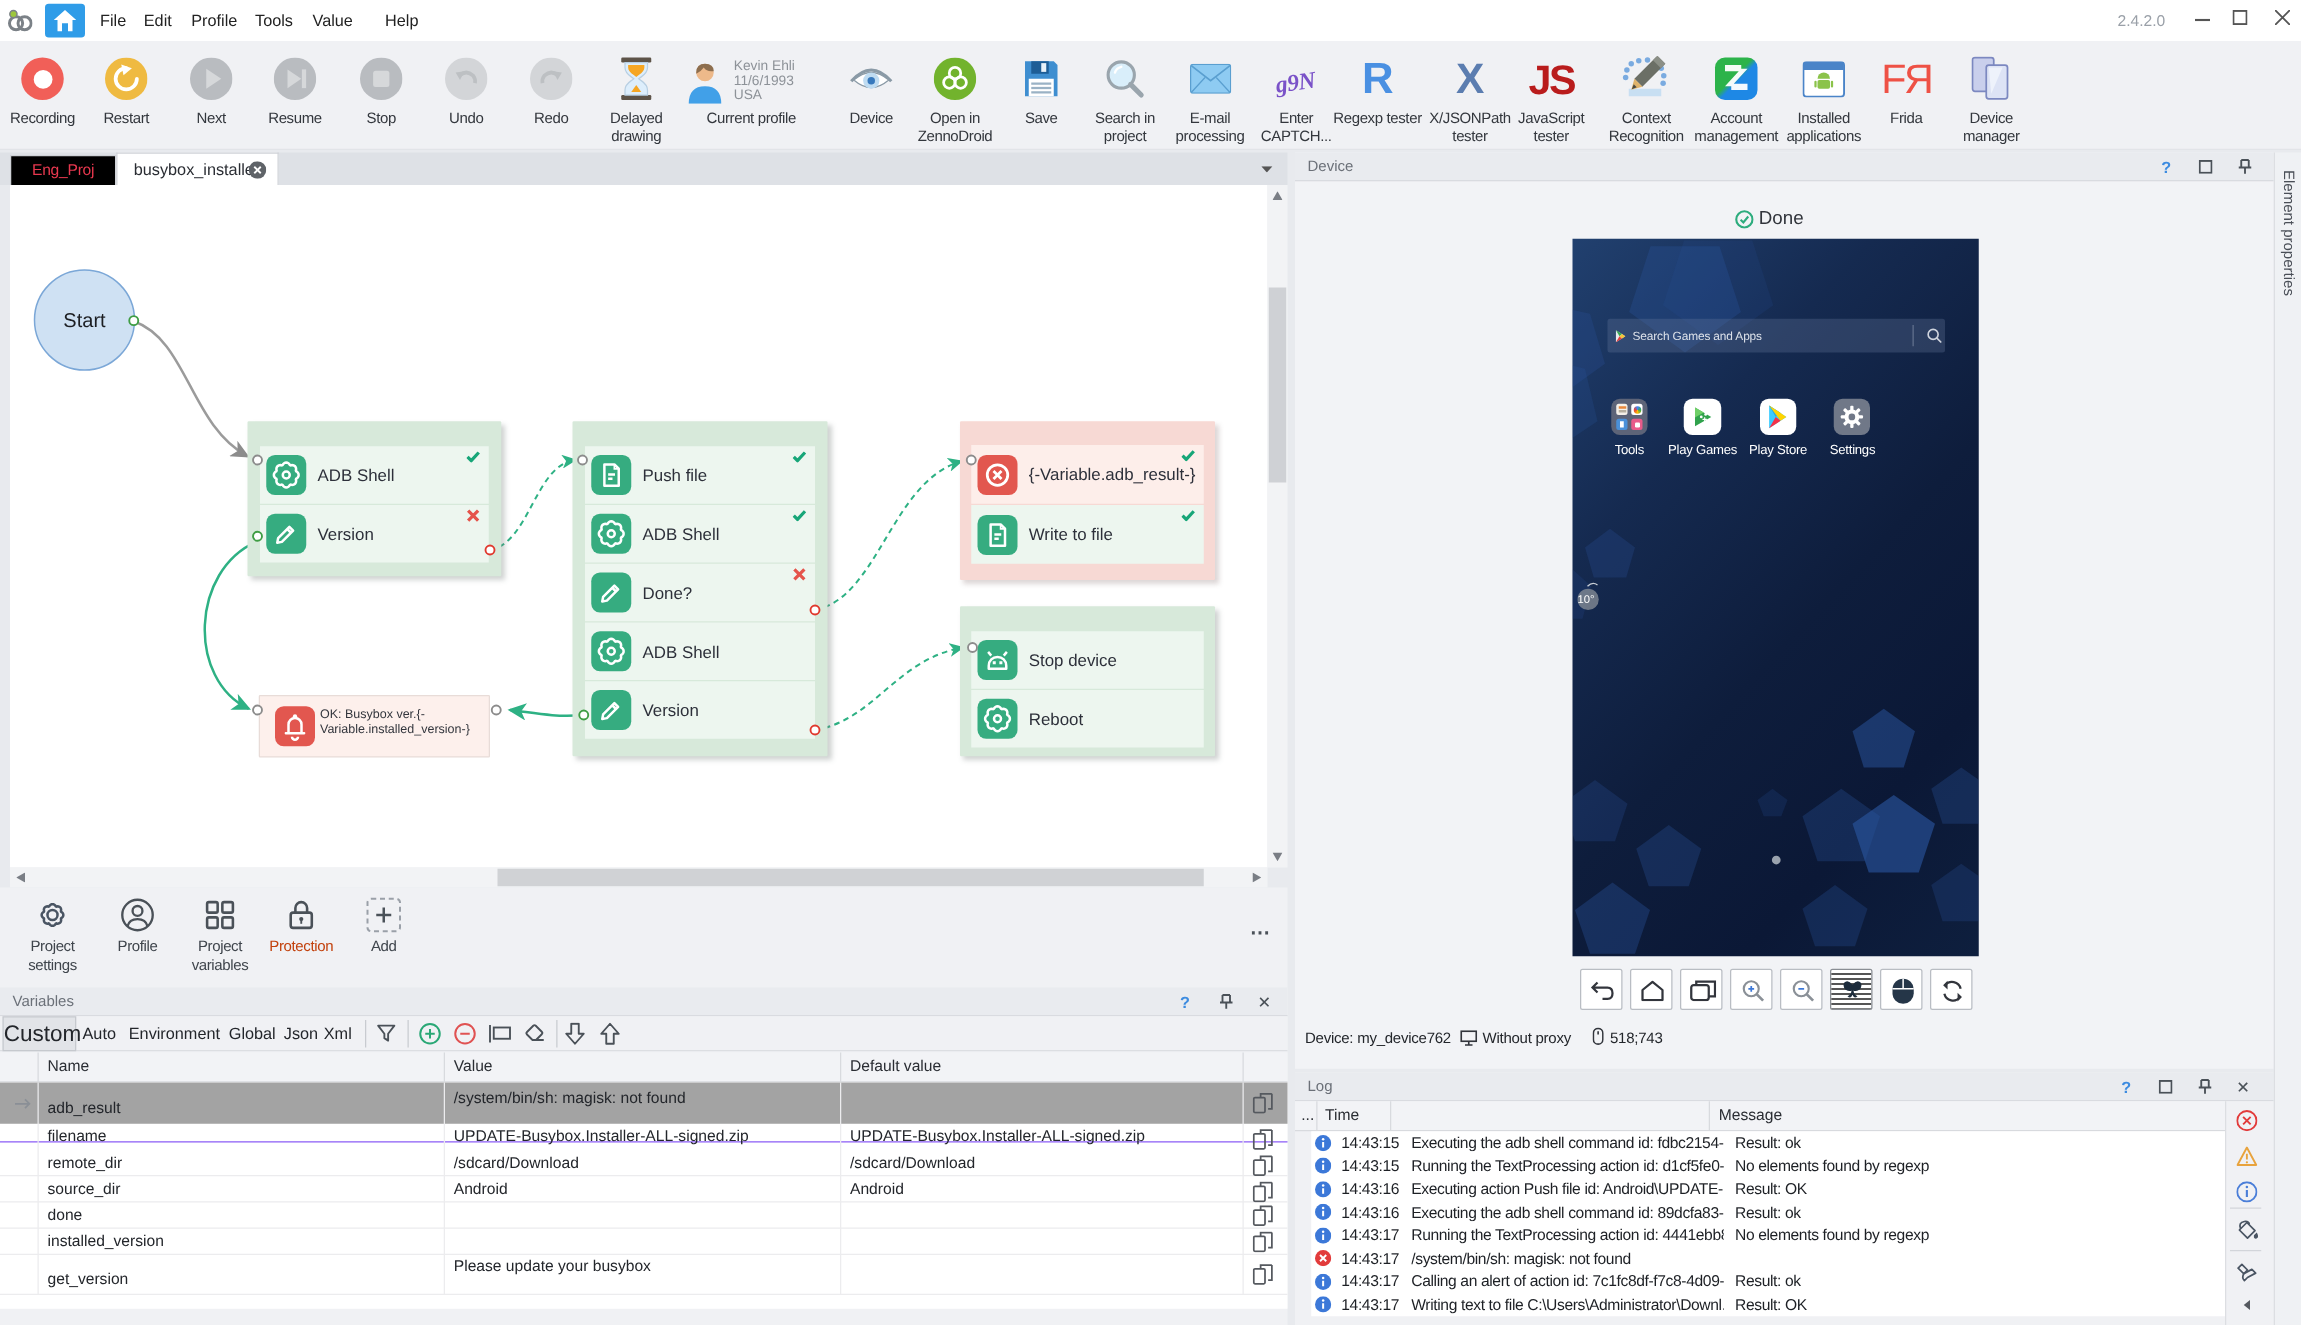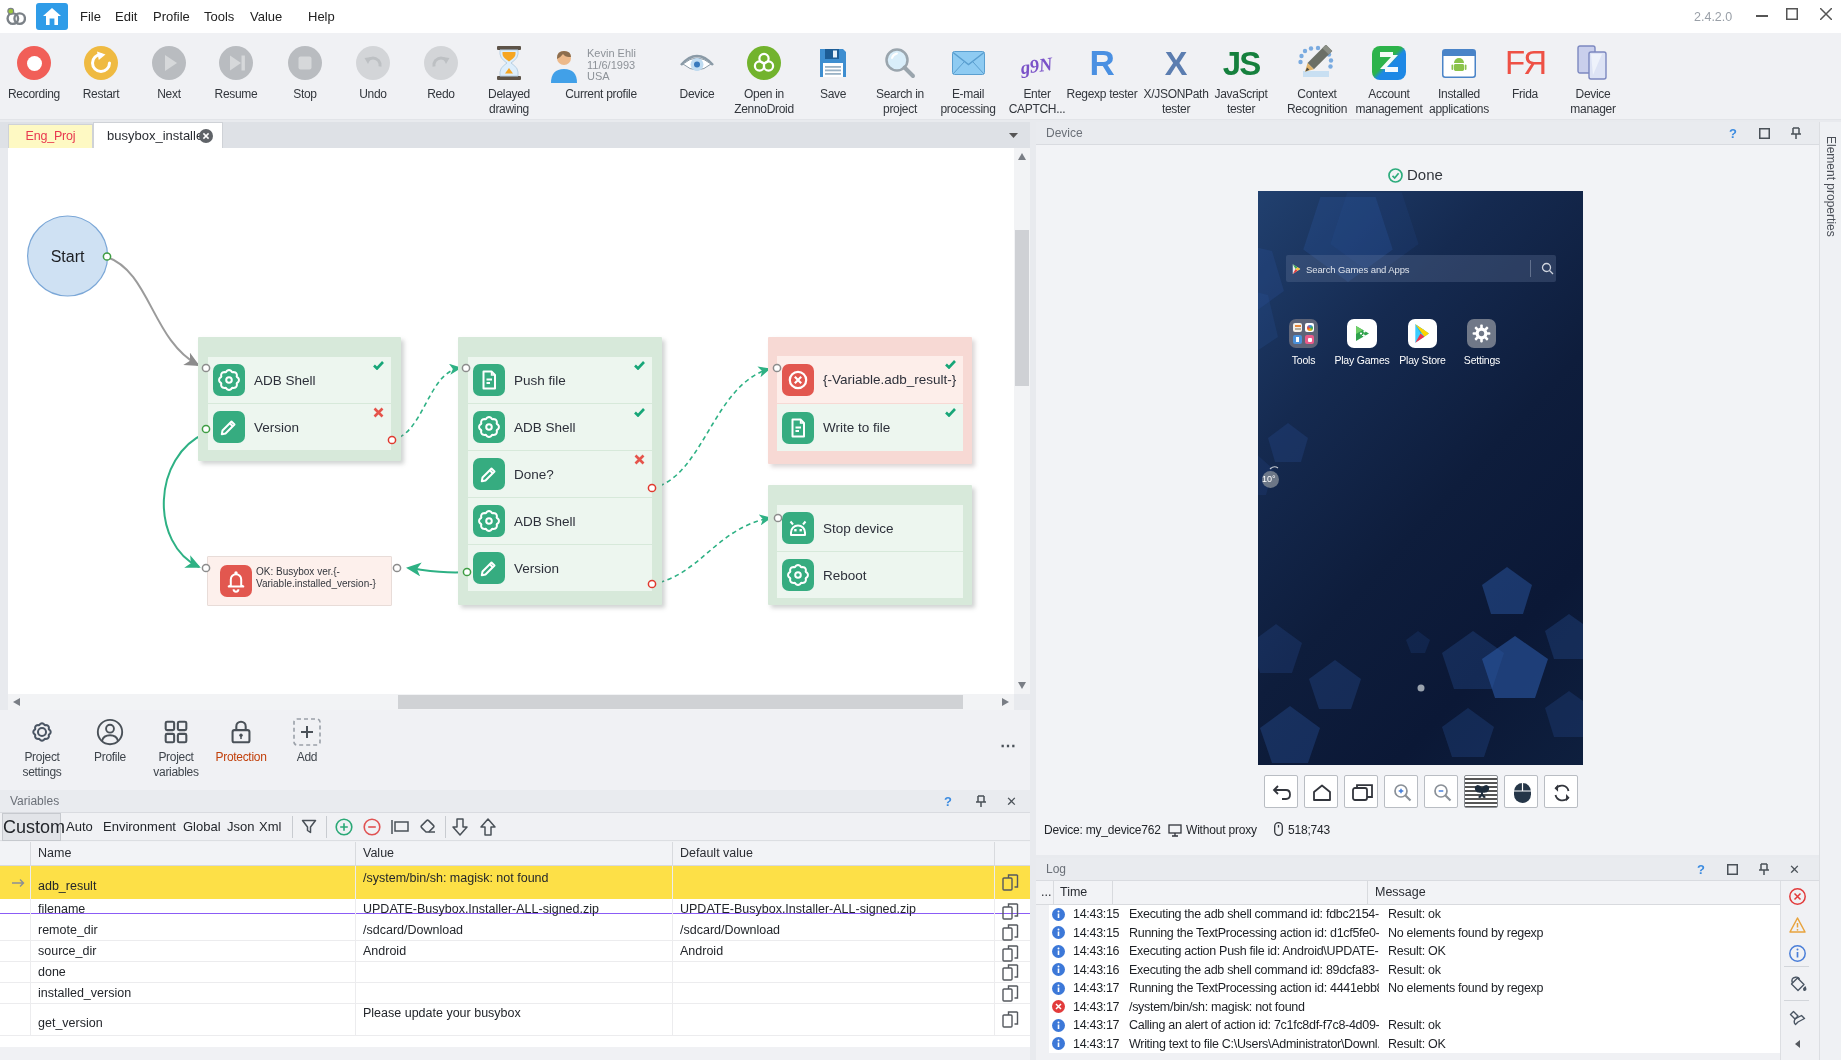--- a/index.html
+++ b/index.html
@@ -179,21 +179,21 @@
           <text x="3" y="24" font-family="Liberation Serif,serif" font-style="italic" font-weight="bold" font-size="19" fill="#7a52c8" transform="rotate(-8 20 15)">g9N</text>
         </svg>
   </div>Enter<br>CAPTCH...</div>
   <div class="tbtn" style="left:1059px;width:86px"><div class="ic">
     <div style="font-size:35px;font-weight:bold;color:#4a90e2">R</div>
   </div>Regexp tester</div>
   <div class="tbtn" style="left:1141px;width:70px;line-height:15px"><div class="ic">
     <div style="font-size:34px;font-weight:bold;color:#5b7db0">X</div>
   </div>X/JSONPath<br>tester</div>
   <div class="tbtn" style="left:1208px;width:66px;line-height:15px"><div class="ic">
-    <div style="font-size:33px;font-weight:bold;color:#15803d;letter-spacing:-2px">JS</div>
+    <div style="font-size:33px;font-weight:bold;color:#b91c1c;letter-spacing:-2px">JS</div>
   </div>JavaScript<br>tester</div>
   <div class="tbtn" style="left:1277px;width:80px;line-height:15px"><div class="ic">
     <svg width="40" height="36" viewBox="0 0 40 36">
           <g fill="#7aabe0">
             <circle cx="8" cy="6" r="2.2"></circle>
             <circle cx="14" cy="3.5" r="2.2"></circle>
             <circle cx="21" cy="3" r="2.2"></circle>
             <circle cx="27.5" cy="5" r="2.2"></circle>
             <circle cx="32" cy="9.5" r="2.2"></circle>
             <circle cx="34" cy="15.5" r="2.2"></circle>
@@ -243,21 +243,21 @@
           <rect x="1" y="1" width="17" height="27" rx="2" fill="#c9cfec" stroke="#7c88c0" stroke-width="1.4"></rect>
           <rect x="12" y="7" width="17" height="27" rx="2" fill="#dde3f5" stroke="#7c88c0" stroke-width="1.4"></rect>
           <path d="M14 9 L25 9 L16 30 Z" fill="#eef2fb"></path>
         </svg>
   </div>Device<br>manager</div>
 </div>
 
 <div id="main"></div>
 
 <div id="tabbar">
-  <div class="abs" style="left:8px;top:2px;width:85px;height:24px;background:#fef9c3;border:1px solid #cfd2d7;border-bottom:none;color:#e8384f;font-size:12.5px;letter-spacing:-0.2px;text-align:center;line-height:23px">Eng_Proj</div>
+  <div class="abs" style="left:8px;top:2px;width:85px;height:24px;background:#000000;border:1px solid #cfd2d7;border-bottom:none;color:#e8384f;font-size:12.5px;letter-spacing:-0.2px;text-align:center;line-height:23px">Eng_Proj</div>
   <div class="abs" style="left:93px;top:0px;width:130px;height:26px;background:#fff;border:1px solid #cfd2d7;border-bottom:none;font-size:13px;color:#2a2d33;line-height:25px;padding-left:13px">busybox_installer
     <svg class="abs" style="right:9px;top:6px" width="14" height="14" viewBox="0 0 14 14">
         <circle cx="7" cy="7" r="7" fill="#5f6368"></circle>
         <path d="M4.4 4.4 L9.6 9.6 M9.6 4.4 L4.4 9.6" stroke="#fff" stroke-width="1.5"></path>
       </svg>
   </div>
   <svg class="abs" style="right:12px;top:11px" width="9" height="5" viewBox="0 0 9 5">
       <path d="M0 0 L9 0 L4.5 5 Z" fill="#555"></path>
     </svg>
 </div>
@@ -577,21 +577,21 @@
   <div class="abs" style="left:0;top:52px;width:1030px;height:24px;background:#f2f3f6;border-bottom:1px solid #d8dade;font-size:12.5px;color:#2a2d33">
     <div class="abs" style="left:30px;top:0;width:1px;height:24px;background:#d8dade"></div>
     <div class="abs" style="left:355px;top:0;width:1px;height:24px;background:#d8dade"></div>
     <div class="abs" style="left:672px;top:0;width:1px;height:24px;background:#d8dade"></div>
     <div class="abs" style="left:994px;top:0;width:1px;height:24px;background:#d8dade"></div>
     <div class="abs" style="left:38px;top:4px">Name</div>
     <div class="abs" style="left:363px;top:4px">Value</div>
     <div class="abs" style="left:680px;top:4px">Default value</div>
   </div>
   <div class="abs" style="left:0;top:76px;width:1030px;height:181px;background:#fff;font-size:12.5px;color:#23262b">
-    <div class="abs" style="left:0;top:0;width:1030px;height:33px;background:#fde047">
+    <div class="abs" style="left:0;top:0;width:1030px;height:33px;background:#a3a3a3">
       <svg class="abs" style="left:12px;top:12px" width="14" height="10" viewBox="0 0 14 10">
           <path d="M0 5 L11 5 M8 1.5 L11.5 5 L8 8.5" fill="none" stroke="#8a8f96" stroke-width="1.4"></path>
         </svg>
       <div class="abs" style="left:38px;top:13px">adb_result</div>
       <div class="abs" style="left:363px;top:5px">/system/bin/sh: magisk: not found</div>
     </div>
     <div class="abs" style="left:0;top:33px;width:1030px;height:15px;border-bottom:1px solid #8b5cf6">
         <div class="abs" style="left:38px;top:3px">filename</div>
         <div class="abs" style="left:363px;top:3px">UPDATE-Busybox.Installer-ALL-signed.zip</div>
         <div class="abs" style="left:680px;top:3px">UPDATE-Busybox.Installer-ALL-signed.zip</div>

